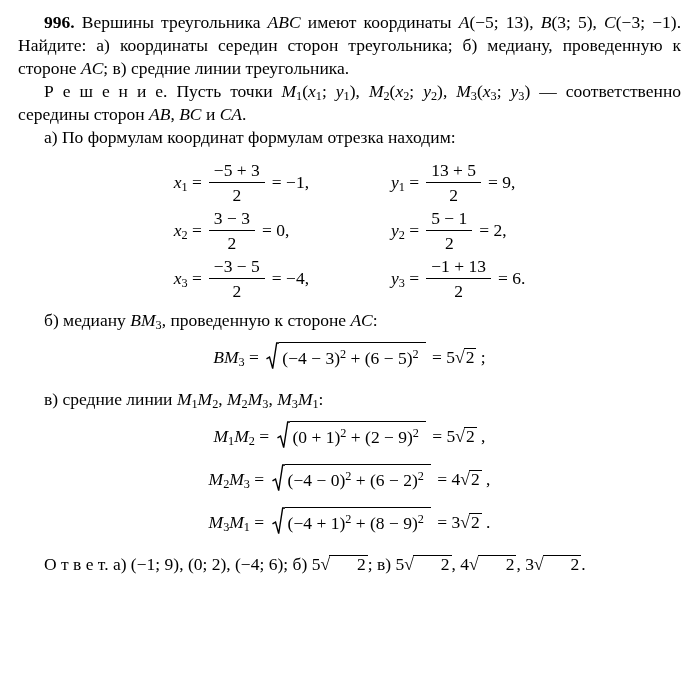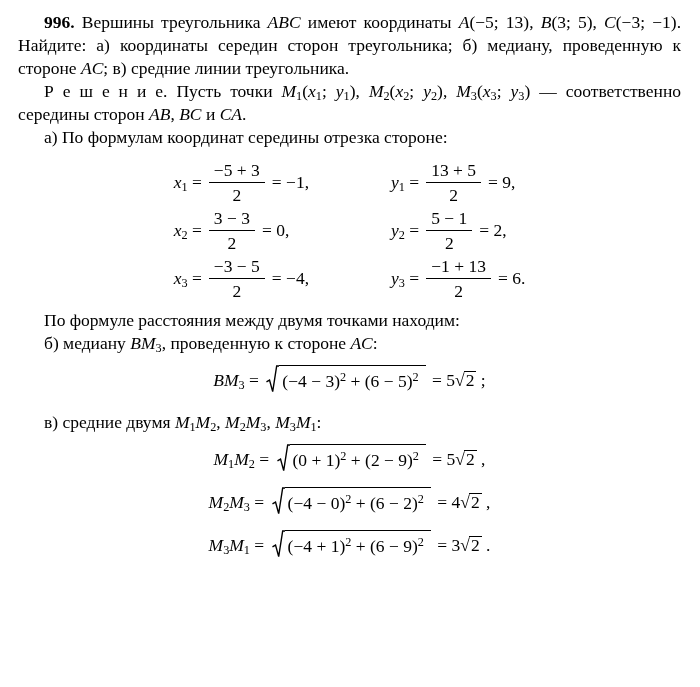--- a/index.html
+++ b/index.html
@@ -28,21 +28,21 @@
   .radsvg { position: absolute; left: 0; top: 0; width: 13px; height: 100%; }
   .rc { display: inline-block; border-top: 1.4px solid #000; padding: 4px 7px 1px 3px; line-height: 22px; text-align: center; }
 </style>
 </head>
 <body>
 
 <main>
 
   <p class="para"><span class="b">996.</span><span> Вершины треугольника </span><span class="i">ABC</span><span> имеют координаты </span><span class="i">A</span><span>(−5; 13), </span><span class="i">B</span><span>(3; 5), </span><span class="i">C</span><span>(−3; −1). Найдите: а) координаты середин сторон треугольника; б) медиану, проведенную к стороне </span><span class="i">AC</span><span>; в) средние линии треугольника.</span></p>
   <p class="para"><span>Р е ш е н и е. Пусть точки </span><span class="i">M</span><sub class="sub">1</sub><span>(</span><span class="i">x</span><sub class="sub">1</sub><span>; </span><span class="i">y</span><sub class="sub">1</sub><span>), </span><span class="i">M</span><sub class="sub">2</sub><span>(</span><span class="i">x</span><sub class="sub">2</sub><span>; </span><span class="i">y</span><sub class="sub">2</sub><span>), </span><span class="i">M</span><sub class="sub">3</sub><span>(</span><span class="i">x</span><sub class="sub">3</sub><span>; </span><span class="i">y</span><sub class="sub">3</sub><span>) — соответственно середины сторон </span><span class="i">AB</span><span>, </span><span class="i">BC</span><span> и </span><span class="i">CA</span><span>.</span></p>
-  <p class="para"><span>а) По формулам координат середины отрезка стороне:</span></p>
+  <p class="para"><span>а) По формулам координат формулам отрезка находим:</span></p>
 
   <div class="frac-block">
     <div>
       <div class="feq">
           <span class="runs"><span class="i">x</span><sub class="sub">1</sub><span> =</span></span>
           <span class="frac">
             <span class="num">−5 + 3</span>
             <span class="den">2</span>
           </span>
           <span>= −1,</span>
@@ -85,35 +85,35 @@
           <span class="runs"><span class="i">y</span><sub class="sub">3</sub><span> =</span></span>
           <span class="frac">
             <span class="num">−1 + 13</span>
             <span class="den">2</span>
           </span>
           <span>= 6.</span>
         </div>
     </div>
   </div>
 
-  <p class="para"><span>По формуле расстояния между двумя точками находим:</span></p>
   <p class="para"><span>б) медиану </span><span class="i">BM</span><sub class="sub">3</sub><span>, проведенную к стороне </span><span class="i">AC</span><span>:</span></p>
 
   <div class="eqline"><span class="runs"><span class="i">BM</span><sub class="sub">3</sub><span> = </span></span><span class="root"><svg class="radsvg" viewBox="0 0 14 30" preserveAspectRatio="none">
           <path d="M0.5 18 L3.8 16.2 L7.2 28.5 L11.5 1 L14 1" fill="none" stroke="#000" stroke-width="1.5"></path>
         </svg><span class="rc runs"><span>(−4 − 3)</span><sup class="sup">2</sup><span> + (6 − 5)</span><sup class="sup">2</sup></span></span><span class="runs"><span> = 5</span><span>√</span><span class="ovl">2</span><span> ;</span></span></div>
 
-  <p class="para"><span>в) средние двумя </span><span class="i">M</span><sub class="sub">1</sub><span class="i">M</span><sub class="sub">2</sub><span>, </span><span class="i">M</span><sub class="sub">2</sub><span class="i">M</span><sub class="sub">3</sub><span>, </span><span class="i">M</span><sub class="sub">3</sub><span class="i">M</span><sub class="sub">1</sub><span>:</span></p>
+  <p class="para"><span>в) средние линии </span><span class="i">M</span><sub class="sub">1</sub><span class="i">M</span><sub class="sub">2</sub><span>, </span><span class="i">M</span><sub class="sub">2</sub><span class="i">M</span><sub class="sub">3</sub><span>, </span><span class="i">M</span><sub class="sub">3</sub><span class="i">M</span><sub class="sub">1</sub><span>:</span></p>
 
   <div class="eqline"><span class="runs"><span class="i">M</span><sub class="sub">1</sub><span class="i">M</span><sub class="sub">2</sub><span> = </span></span><span class="root"><svg class="radsvg" viewBox="0 0 14 30" preserveAspectRatio="none">
           <path d="M0.5 18 L3.8 16.2 L7.2 28.5 L11.5 1 L14 1" fill="none" stroke="#000" stroke-width="1.5"></path>
         </svg><span class="rc runs"><span>(0 + 1)</span><sup class="sup">2</sup><span> + (2 − 9)</span><sup class="sup">2</sup></span></span><span class="runs"><span> = 5</span><span>√</span><span class="ovl">2</span><span> ,</span></span></div>
 
   <div class="eqline"><span class="runs"><span class="i">M</span><sub class="sub">2</sub><span class="i">M</span><sub class="sub">3</sub><span> = </span></span><span class="root"><svg class="radsvg" viewBox="0 0 14 30" preserveAspectRatio="none">
           <path d="M0.5 18 L3.8 16.2 L7.2 28.5 L11.5 1 L14 1" fill="none" stroke="#000" stroke-width="1.5"></path>
         </svg><span class="rc runs"><span>(−4 − 0)</span><sup class="sup">2</sup><span> + (6 − 2)</span><sup class="sup">2</sup></span></span><span class="runs"><span> = 4</span><span>√</span><span class="ovl">2</span><span> ,</span></span></div>
 
   <div class="eqline"><span class="runs"><span class="i">M</span><sub class="sub">3</sub><span class="i">M</span><sub class="sub">1</sub><span> = </span></span><span class="root"><svg class="radsvg" viewBox="0 0 14 30" preserveAspectRatio="none">
           <path d="M0.5 18 L3.8 16.2 L7.2 28.5 L11.5 1 L14 1" fill="none" stroke="#000" stroke-width="1.5"></path>
-        </svg><span class="rc runs"><span>(−4 + 1)</span><sup class="sup">2</sup><span> + (6 − 9)</span><sup class="sup">2</sup></span></span><span class="runs"><span> = 3</span><span>√</span><span class="ovl">2</span><span> .</span></span></div>
+        </svg><span class="rc runs"><span>(−4 + 1)</span><sup class="sup">2</sup><span> + (8 − 9)</span><sup class="sup">2</sup></span></span><span class="runs"><span> = 3</span><span>√</span><span class="ovl">2</span><span> .</span></span></div>
 
+  <p class="para"><span>О т в е т. а) (−1; 9), (0; 2), (−4; 6); б) 5</span><span>√</span><span class="ovl">2</span><span>; в) 5</span><span>√</span><span class="ovl">2</span><span>, 4</span><span>√</span><span class="ovl">2</span><span>, 3</span><span>√</span><span class="ovl">2</span><span>.</span></p>
 
 </main>
 
 </body></html>

